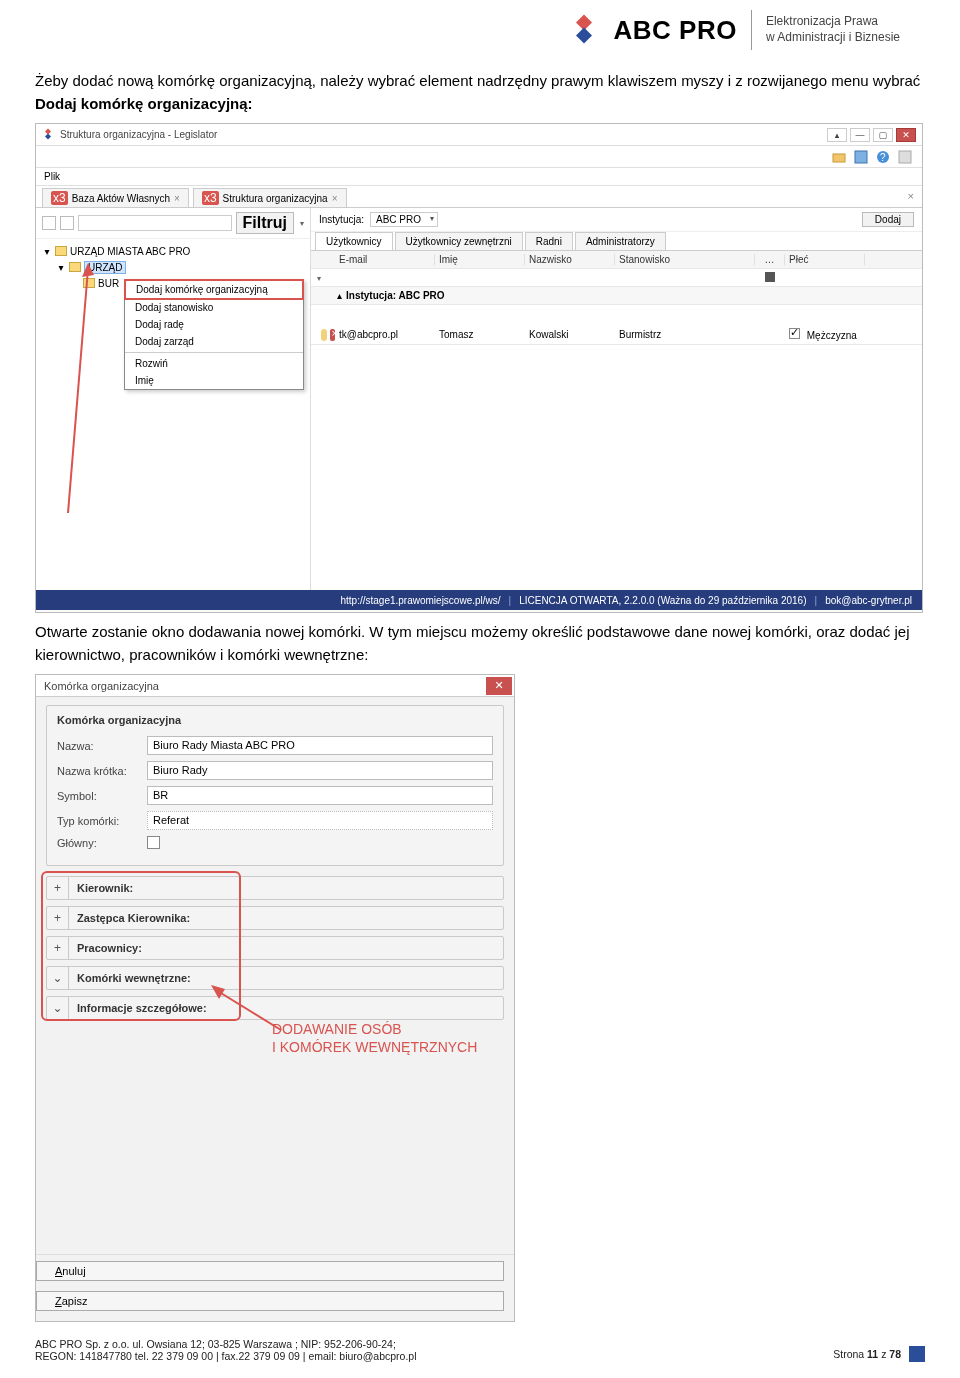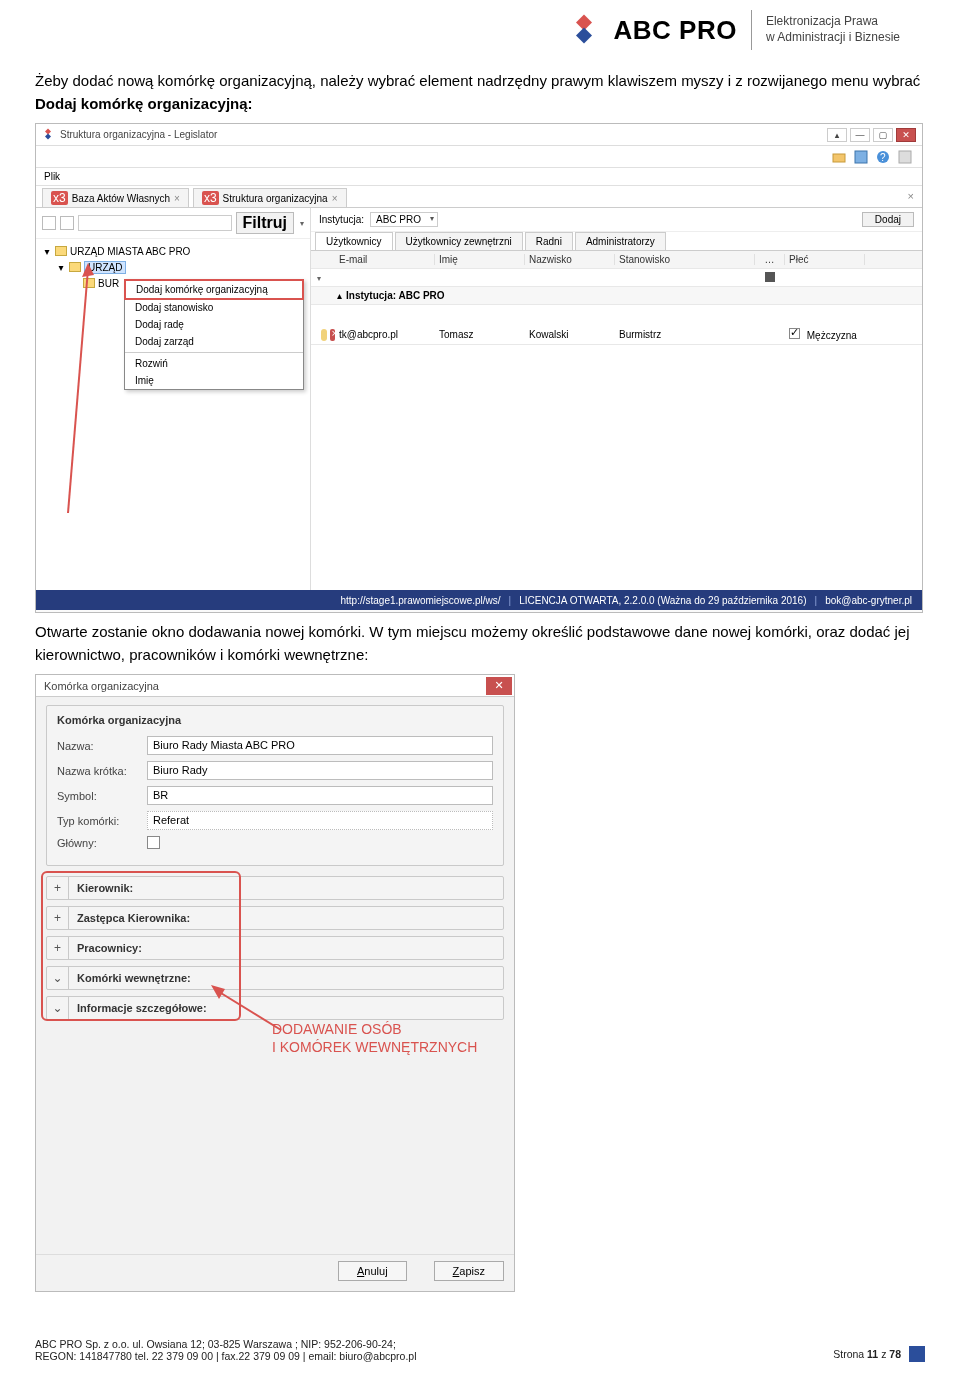--- a/index.html
+++ b/index.html
@@ -386,24 +386,25 @@
   .red-callout {
     position: absolute;
     color: #d9534f;
     font-size: 14px;
     font-weight: 500;
     line-height: 1.3;
   }
   .s2-btns {
     display: flex;
     justify-content: flex-end;
-    gap: 27px;
+    gap: 10px;
     padding: 6px 10px 10px 0;
     border-top: 1px solid #ddd;
     margin-top: 220px;
+    flex-direction: column;
   }
   .s2-btn {
     border: 1px solid #aaa;
     background: #f6f6f6;
     padding: 3px 18px;
     font-size: 11px;
   }
   .footer {
     position: absolute;
     bottom: 16px;

